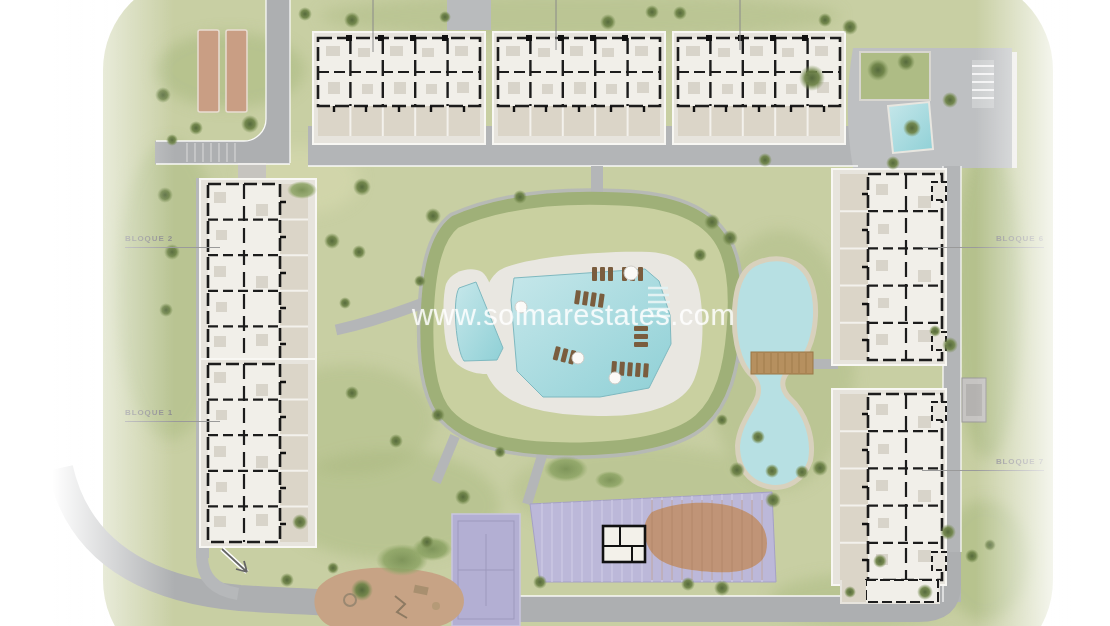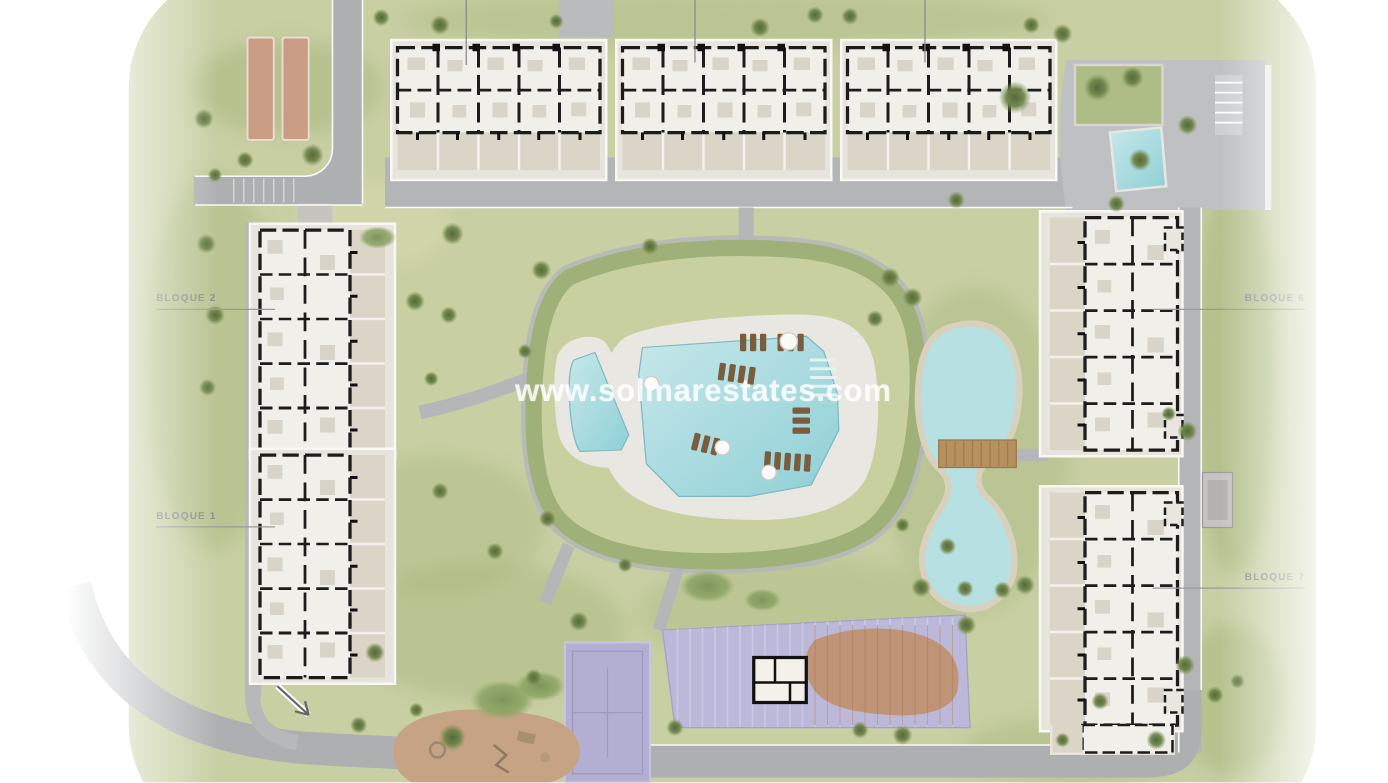--- a/index.html
+++ b/index.html
@@ -2,21 +2,21 @@
 <html><head>
 <meta charset="utf-8">
 <style>
   html,body{margin:0;padding:0;background:#ffffff;}
   .stage{position:relative;width:1110px;height:626px;background:#ffffff;overflow:hidden;
          font-family:"Liberation Sans",sans-serif;}
   .stage svg{position:absolute;left:0;top:0;}
   .plan-label{position:absolute;font-size:8px;font-weight:bold;color:#8b8b8b;
               letter-spacing:0.9px;white-space:nowrap;}
   .leader-line{position:absolute;height:1px;background:#9a9a9a;}
-  .watermark{position:absolute;left:412px;top:299px;font-size:25px;font-weight:bold;
+  .watermark{position:absolute;left:412px;top:299px;font-size:29px;font-weight:normal;
              color:rgba(255,255,255,0.82);letter-spacing:0.5px;white-space:nowrap;
              text-shadow:0 0 2px rgba(255,255,255,0.25);}
   .fade{position:absolute;top:0;height:626px;pointer-events:none;}
   .fade-left{left:0;width:175px;
     background:linear-gradient(90deg,#fff 0%,#fff 30%,rgba(255,255,255,0) 100%);}
   .fade-right{left:975px;width:135px;
     background:linear-gradient(90deg,rgba(255,255,255,0) 0%,#fff 72%,#fff 100%);}
 </style>
 </head>
 <body>

